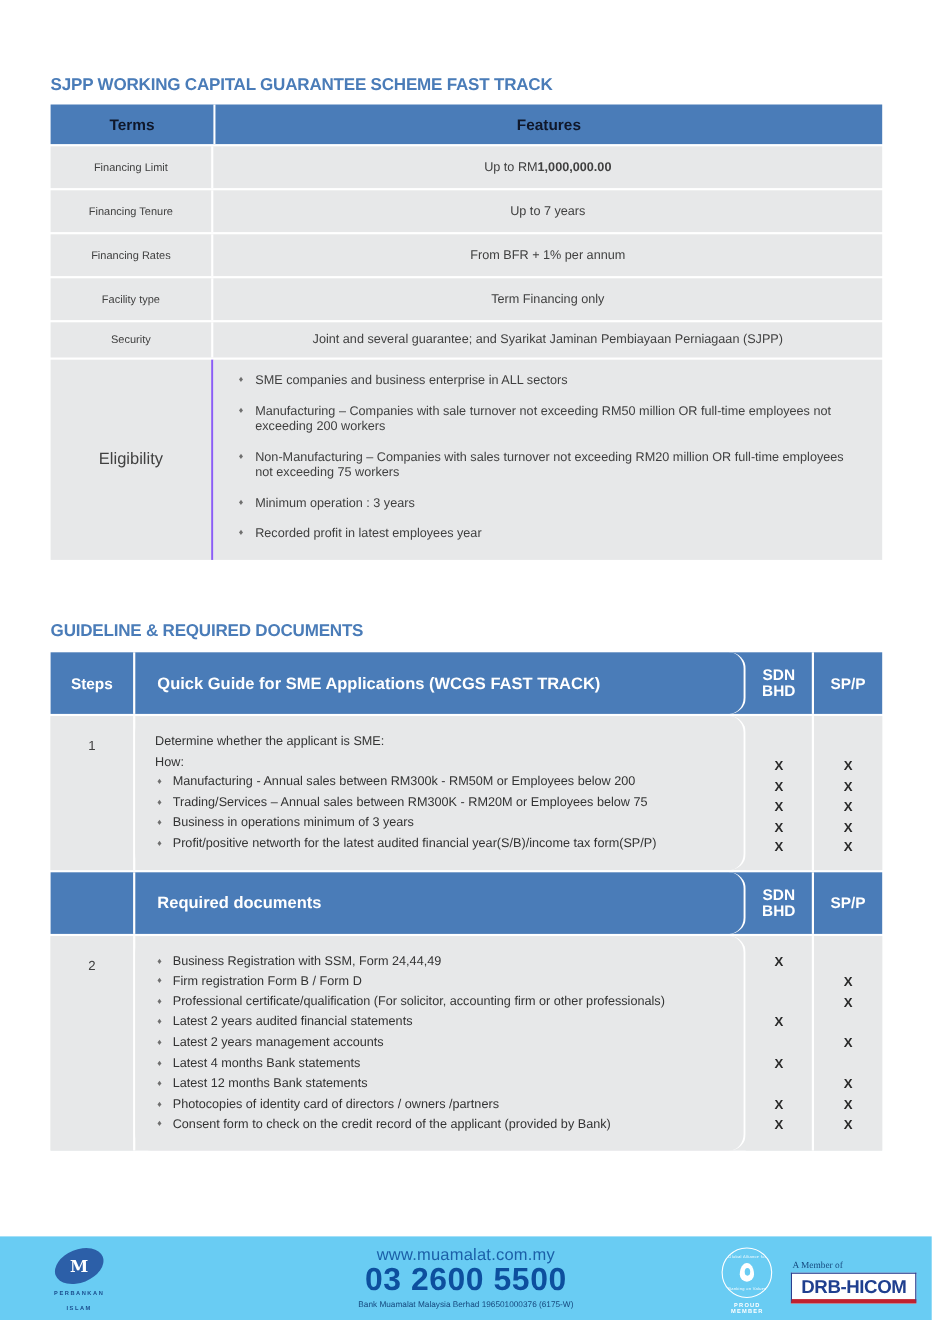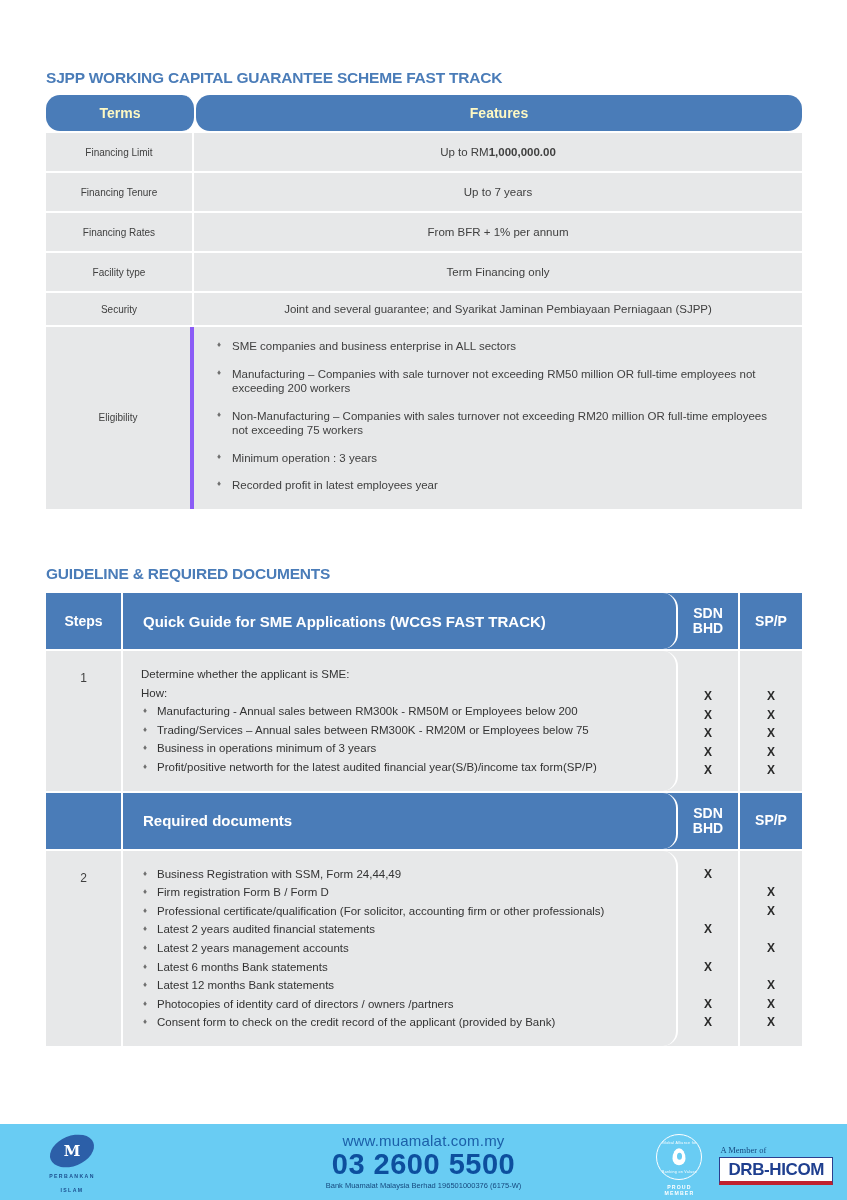--- a/index.html
+++ b/index.html
@@ -43,27 +43,26 @@
   }
 
   
   #table-scheme {
     left: 46px;
     top: 95px;
     width: 756px;
   }
   #table-scheme .hdr {
     background: #4a7cb8;
-    color: #fef9c3;
+    color: #0f172a;
     font-weight: bold;
     font-size: 14px;
     text-align: center;
     height: 36px;
     line-height: 36px;
-    border-radius: 14px;
   }
   #table-scheme .hdr-terms {
     width: 148px;
     border-right: 2px solid #ffffff;
   }
   #table-scheme .row {
     display: flex;
     margin-top: 2px;
   }
   #table-scheme .cell-term {
@@ -95,25 +94,25 @@
   }
   #table-scheme .hdr-feature { flex: 1 1 auto; }
   .r-simple { height: 38px; }
 
   
   #elig-row { display: flex; margin-top: 2px; }
   #elig-label {
     width: 148px;
     flex: 0 0 148px;
     background: #e7e8e9;
-    font-size: 10px;
+    font-size: 15px;
     display: flex;
     align-items: center;
     justify-content: center;
-    border-right: 4px solid #8b5cf6;
+    border-right: 2px solid #8b5cf6;
     box-sizing: border-box;
   }
   #elig-list {
     flex: 1 1 auto;
     background: #e7e8e9;
     box-sizing: border-box;
     padding: 12px 18px 12px 22px;
   }
   #elig-list .eli {
     position: relative;
@@ -507,21 +506,21 @@
     <div class="g-row g-body">
       <div class="c-steps">2</div>
 
       <div class="c-guide">
         <ul class="g-bullets">
           <li>Business Registration with SSM, Form 24,44,49</li>
           <li>Firm registration Form B / Form D</li>
           <li>Professional certificate/qualification (For solicitor, accounting firm or other professionals)</li>
           <li>Latest 2 years audited financial statements</li>
           <li>Latest 2 years management accounts</li>
-          <li>Latest 6 months Bank statements</li>
+          <li>Latest 4 months Bank statements</li>
           <li>Latest 12 months Bank statements</li>
           <li>Photocopies of identity card of directors / owners /partners</li>
           <li>Consent form to check on the credit record of the applicant (provided by Bank)</li>
         </ul>
       </div>
 
       <div class="c-sdn mark-pad2">
         <div class="mk">X</div>
         <div class="mk"></div>
         <div class="mk"></div>

